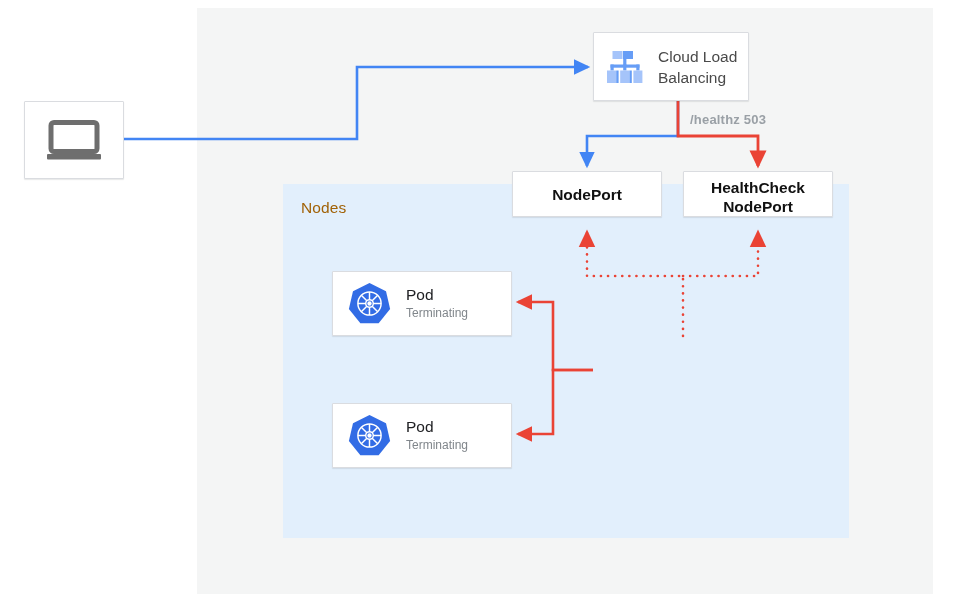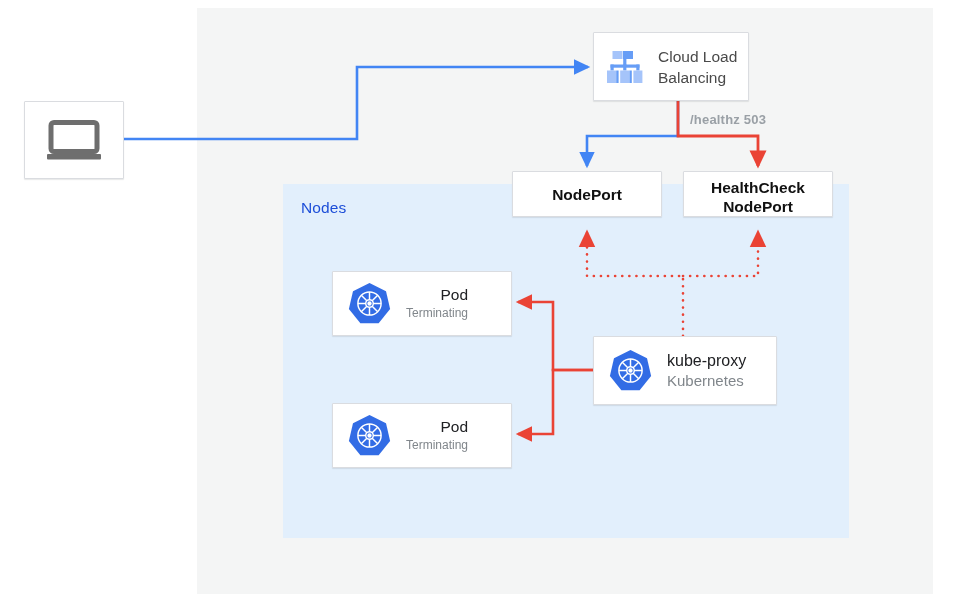--- a/index.html
+++ b/index.html
@@ -28,21 +28,21 @@
     background: #f4f5f5;
   }
   #nodes-panel {
     left: 283px; top: 184px;
     width: 566px; height: 354px;
     background: #e2effc;
   }
   #nodes-label {
     left: 301px; top: 199px;
     font-size: 15.5px;
-    color: #1d4ed8;
+    color: #a16207;
     letter-spacing: 0.1px;
   }
 
   
   .card {
     background: #ffffff;
     border: 1px solid #dadce0;
     box-sizing: border-box;
     border-radius: 1px;
     box-shadow: 0 1px 1px rgba(60,64,67,0.12);
@@ -101,21 +101,20 @@
     font-weight: bold;
     color: #9aa0a6;
     letter-spacing: 0.2px;
   }
 
   
   .pod-card {
     width: 180px; height: 65px;
     display: flex; align-items: center;
     padding-left: 14px;
-    text-align: right;
   }
   #pod-1-card { left: 332px; top: 271px; }
   #pod-2-card { left: 332px; top: 403px; }
   .k8s-icon { width: 45px; height: 45px; flex: 0 0 auto; }
   .pod-text { margin-left: 14px; }
   .pod-title {
     font-size: 15.5px;
     line-height: 19px;
     color: #202124;
   }
@@ -262,32 +261,14 @@
                  M43.7 20.3 L35.8 28.2 M28.2 35.8 L20.3 43.7"></path>
       </g>
       <circle cx="32" cy="32" r="3.1" fill="#ffffff"></circle>
     </svg>
     <div class="pod-text">
       <div class="pod-title">Pod</div>
       <div class="pod-sub">Terminating</div>
     </div>
   </div>
 
-  <div class="abs card" id="kubeproxy-card">
-    <svg class="k8s-icon" viewBox="0 0 64 64">
-      <polygon points="32,3 55.5,14.4 61.3,39.8 45,60 19,60 2.7,39.8 8.5,14.4" fill="#326ce5"></polygon>
-      <g fill="none" stroke="#ffffff" stroke-width="2.1">
-        <circle cx="32" cy="32" r="16.5"></circle>
-        <circle cx="32" cy="32" r="5.4"></circle>
-        <path d="M32 15.5 L32 26.6 M32 37.4 L32 48.5
-                 M15.5 32 L26.6 32 M37.4 32 L48.5 32
-                 M20.3 20.3 L28.2 28.2 M35.8 35.8 L43.7 43.7
-                 M43.7 20.3 L35.8 28.2 M28.2 35.8 L20.3 43.7"></path>
-      </g>
-      <circle cx="32" cy="32" r="3.1" fill="#ffffff"></circle>
-    </svg>
-    <div id="kubeproxy-text">
-      <div id="kubeproxy-title">kube-proxy</div>
-      <div id="kubeproxy-sub">Kubernetes</div>
-    </div>
-  </div>
 
 </div>
 
 </body></html>

